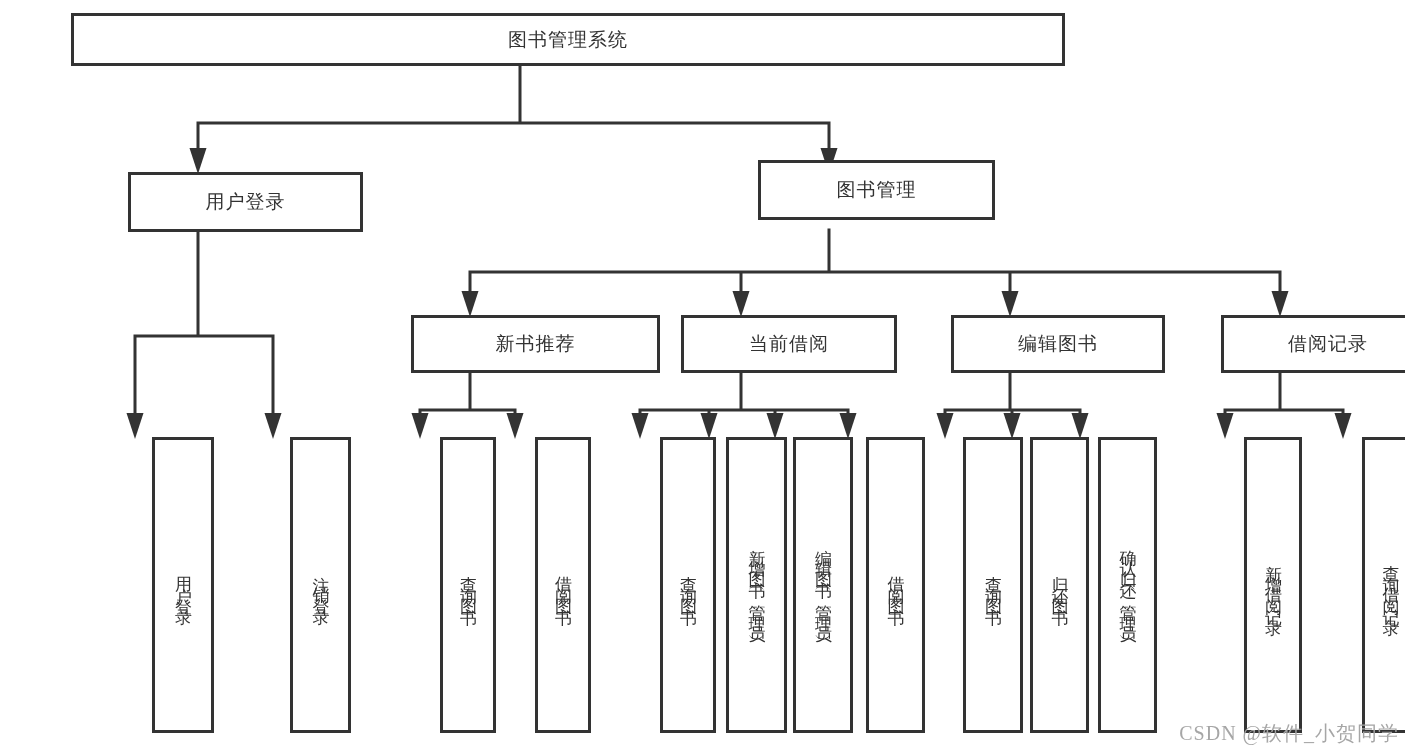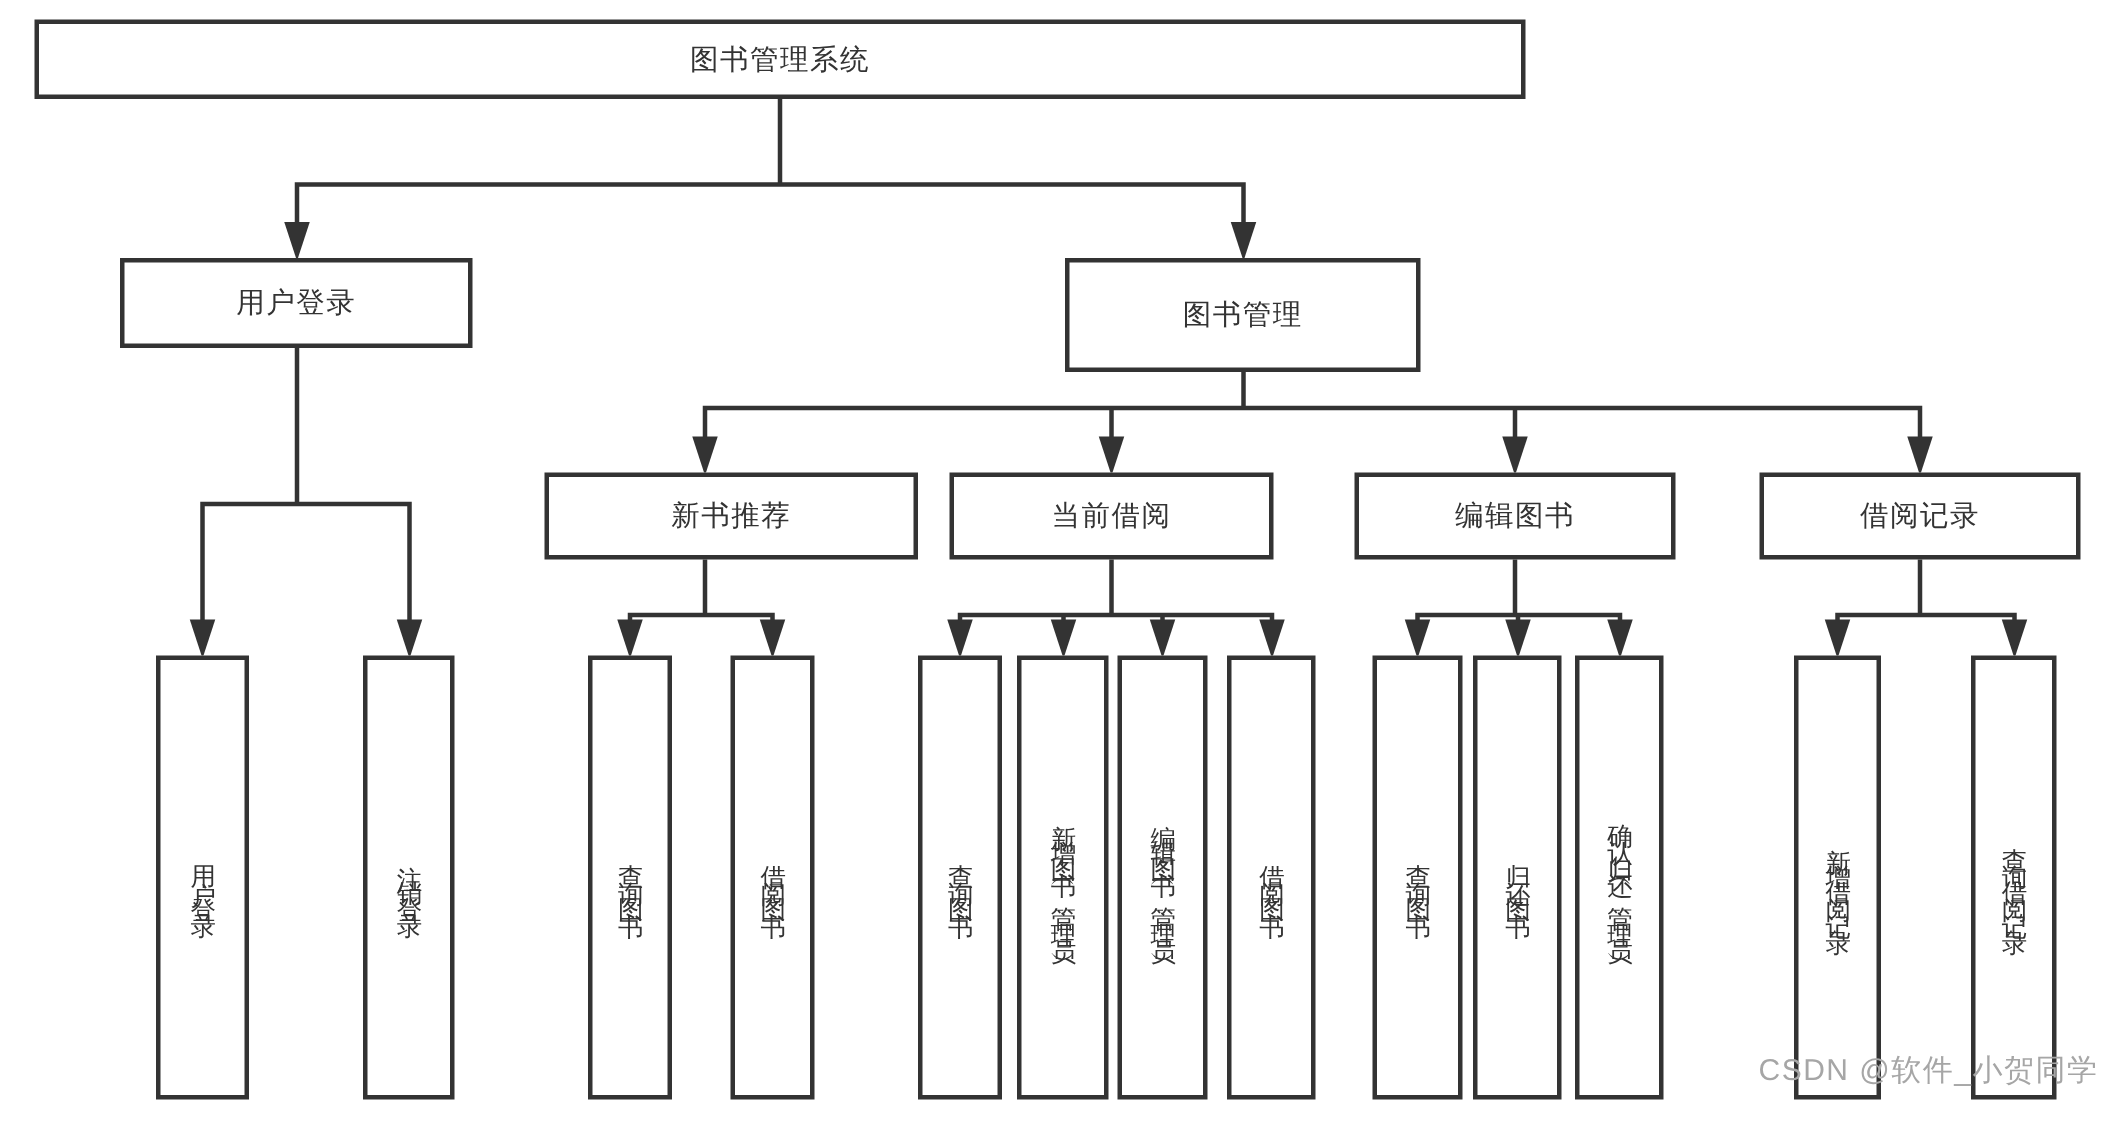--- a/index.html
+++ b/index.html
@@ -5,30 +5,30 @@
   html,body{margin:0;padding:0;background:#ffffff;}
   .canvas{
     position:relative;width:1405px;height:747px;background:#ffffff;overflow:hidden;
     font-family:"Liberation Sans","DejaVu Sans",sans-serif;color:#333333;
   }
   .connectors{position:absolute;left:0;top:0;width:1405px;height:747px;}
   .node{
     position:absolute;box-sizing:border-box;
     border:3px solid #333333;background:#ffffff;
     display:flex;align-items:center;justify-content:center;
-    font-size:19px;color:#333333;letter-spacing:1px;white-space:nowrap;
+    font-size:19px;color:#333333;letter-spacing:1px;white-space:nowrap;margin-left:48px;
   }
   .vnode{font-size:17px;letter-spacing:0;}
   .vnode .vtext{
     writing-mode:vertical-rl;text-orientation:mixed;
     letter-spacing:11px;line-height:1;padding-left:1px;
   }
   .watermark{
-    position:absolute;right:6px;bottom:20px;
-    font-size:20px;color:#a6a6a6;letter-spacing:1px;white-space:nowrap;
+    position:absolute;right:6px;bottom:0;
+    font-size:20px;color:#a6a6a6;letter-spacing:1px;white-space:nowrap;font-family:Liberation Serif, serif;
   }
 </style>
 </head>
 <body>
 
 <div class="canvas">
 
   <svg class="connectors" viewBox="0 0 1405 747" xmlns="http://www.w3.org/2000/svg" aria-hidden="true">
     <path fill="none" stroke="#333333" stroke-width="3" stroke-linecap="square" d="
       M520 64 V123 M198 123 H829 M198 123 V152 M829 123 V152
@@ -57,21 +57,21 @@
       <polygon points="1003.5,413 1020.5,413 1012,439"></polygon>
       <polygon points="1071.5,413 1088.5,413 1080,439"></polygon>
       <polygon points="1216.5,413 1233.5,413 1225,439"></polygon>
       <polygon points="1334.5,413 1351.5,413 1343,439"></polygon>
     </g>
   </svg>
 
   <div class="node" style="left:23px;top:13px;width:994px;height:53px">图书管理系统</div>
 
   <div class="node" style="left:80px;top:172px;width:235px;height:60px">用户登录</div>
-  <div class="node" style="left:710px;top:172px;width:237px;height:76px">图书管理</div>
+  <div class="node" style="left:710px;top:160px;width:237px;height:60px">图书管理</div>
 
   <div class="node" style="left:363px;top:315px;width:249px;height:58px">新书推荐</div>
   <div class="node" style="left:633px;top:315px;width:216px;height:58px">当前借阅</div>
   <div class="node" style="left:903px;top:315px;width:214px;height:58px">编辑图书</div>
   <div class="node" style="left:1173px;top:315px;width:214px;height:58px">借阅记录</div>
 
   <div class="node vnode" style="left:104px;top:437px;width:62px;height:296px">
     <span class="vtext">用户登录</span>
     </div>
   <div class="node vnode" style="left:242px;top:437px;width:61px;height:296px">

